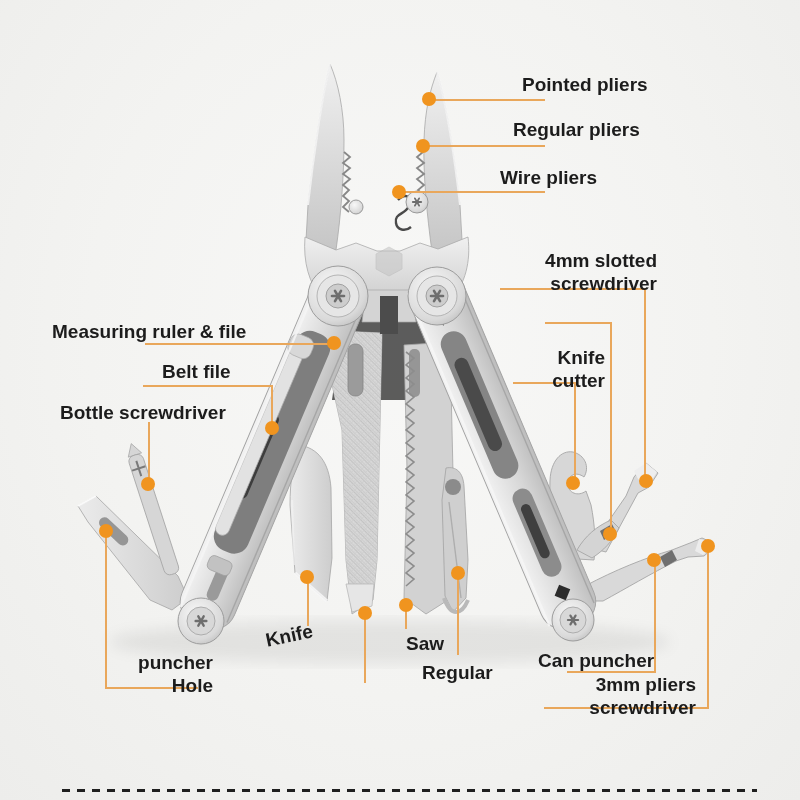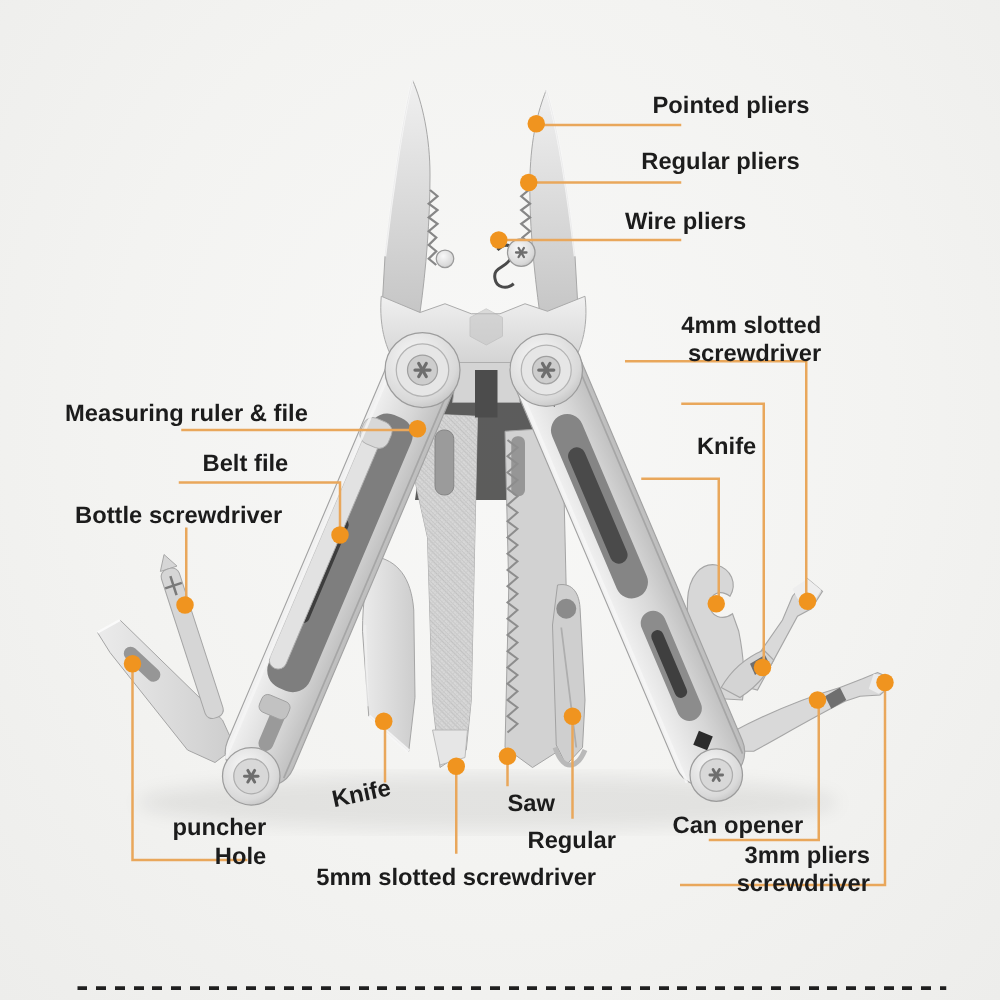--- a/index.html
+++ b/index.html
@@ -254,20 +254,21 @@
     </div>
 
   <div class="label center" style="left:516px;top:249px;width:141px">
     <span class="ln">4mm slotted</span>
     <span class="ln">screwdriver</span>
   </div>
   <div class="label center" style="left:516px;top:288px;width:120px">
   </div>
   <div class="label center" style="left:485px;top:346px;width:120px">
     <span class="ln">Knife</span>
+    <span class="ln">cutter</span>
   </div>
 
   <div class="label" style="left:52px;top:320px">
       <span class="ln">Measuring ruler &amp; file</span>
     </div>
   <div class="label" style="left:162px;top:360px">
       <span class="ln">Belt file</span>
     </div>
   <div class="label" style="left:60px;top:401px">
       <span class="ln">Bottle screwdriver</span>
@@ -280,25 +281,22 @@
 
   <div class="label rot" style="left:266px;top:629px">
       <span class="ln">Knife</span>
     </div>
   <div class="label" style="left:406px;top:632px">
       <span class="ln">Saw</span>
     </div>
   <div class="label" style="left:422px;top:661px">
       <span class="ln">Regular</span>
     </div>
-  <div class="label" style="left:253px;top:691px">
-      <span class="ln">5mm slotted screwdriver</span>
-    </div>
   <div class="label" style="left:538px;top:649px">
-      <span class="ln">Can opener</span>
+      <span class="ln">Can puncher</span>
     </div>
 
   <div class="label center" style="left:556px;top:673px;width:140px">
     <span class="ln">3mm pliers</span>
     <span class="ln">screwdriver</span>
   </div>
 
   <div class="dashed-divider"></div>
 </div>
 

